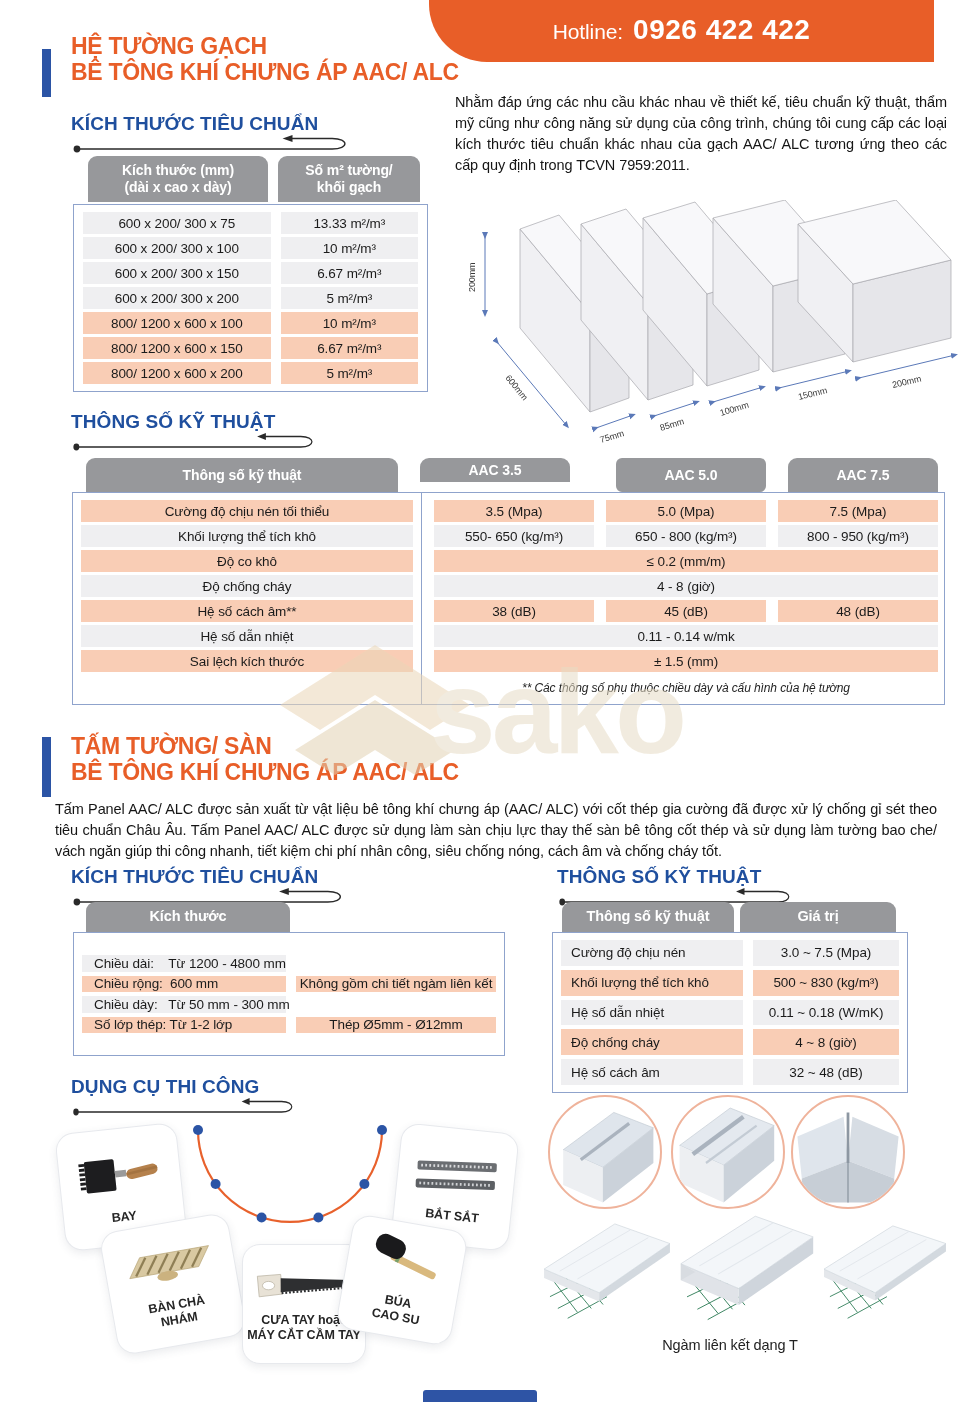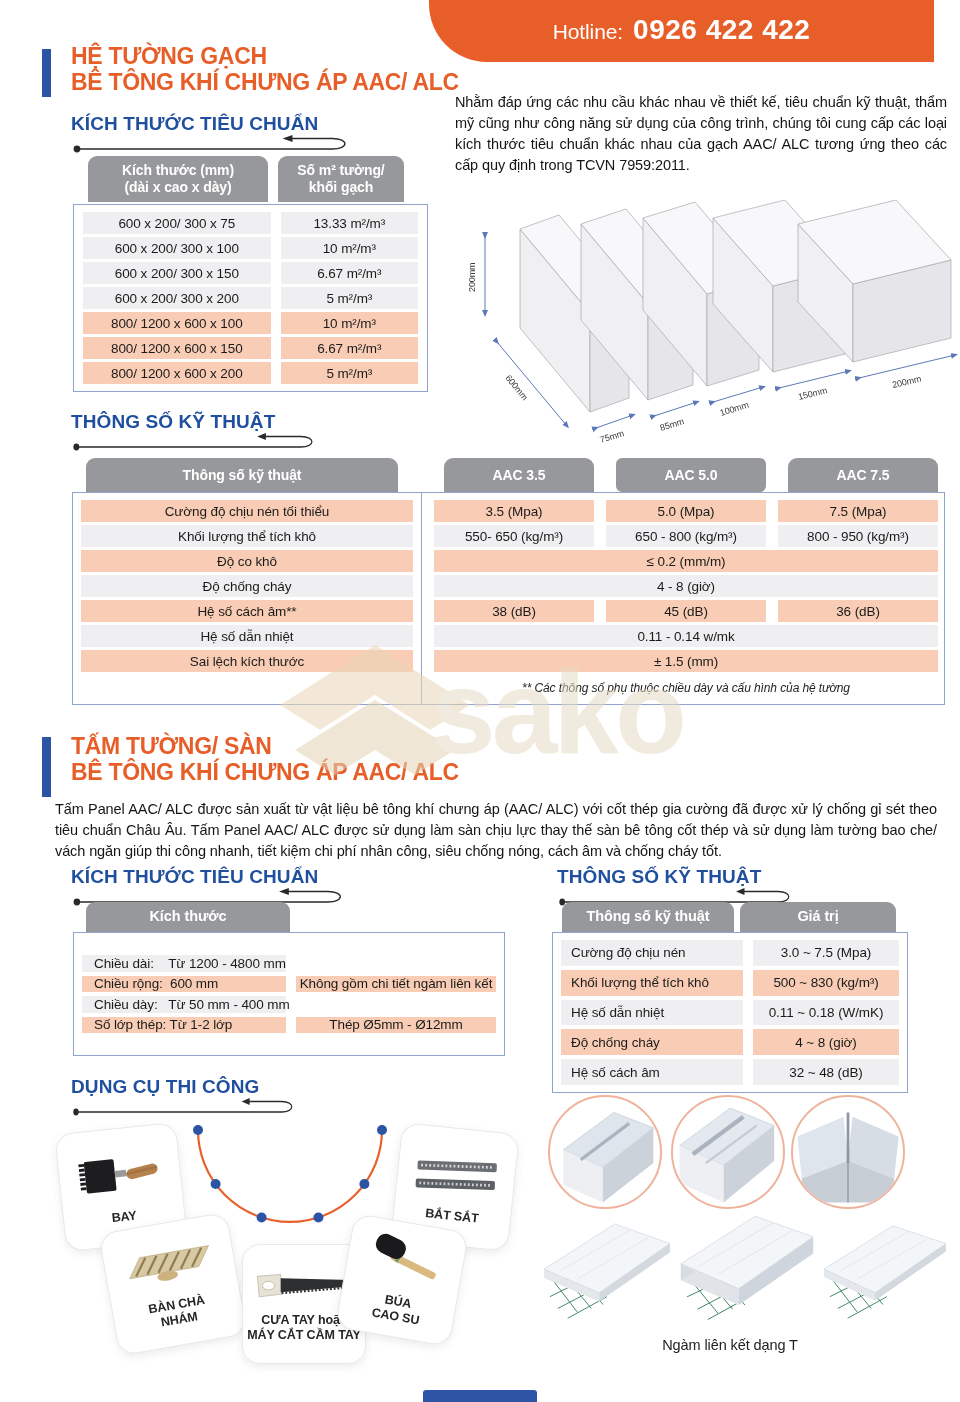--- a/index.html
+++ b/index.html
@@ -52,39 +52,39 @@
 <body>
 
 <div class="page">
 
   <div class="abs banner content">
     <span class="hl">Hotline:</span>
     <span class="num">0926 422 422</span>
   </div>
 
   <div class="abs bluebar content" style="left:42px;top:49px;height:48px;"></div>
-  <div class="abs sec-title content" style="left:71px;top:43px;width:420px;">
+  <div class="abs sec-title content" style="left:71px;top:33px;width:420px;">
     <div>HỆ TƯỜNG GẠCH</div>
     <div>BÊ TÔNG KHÍ CHƯNG ÁP AAC/ ALC</div>
   </div>
 
   <div class="abs para content" style="left:455px;top:92px;width:492px;">Nhằm đáp ứng các nhu cầu khác nhau về thiết kế, tiêu chuẩn kỹ thuật, thẩm mỹ cũng như công năng sử dụng của công trình, chúng tôi cung cấp các loại kích thước tiêu chuẩn khác nhau của gạch AAC/ ALC tương ứng theo các cấp quy định trong TCVN 7959:2011.</div>
 
   <div class="abs h-blue content" style="left:71px;top:113px;">KÍCH THƯỚC TIÊU CHUẨN</div>
   <svg class="abs arrow-svg content" style="left:72px;top:135px;" width="298" height="18" viewBox="0 0 300 18" preserveAspectRatio="none">
     <circle cx="5" cy="14" r="3.4" fill="#2a2a2a"></circle>
     <path d="M5,14 H262 C279,14 279,3.5 262,3.5 H221" fill="none" stroke="#2a2a2a" stroke-width="1.4"></path>
     <polygon points="212,3.5 222,0 222,7" fill="#2a2a2a"></polygon>
   </svg>
 
   <div class="abs thead content" style="left:88px;top:156px;width:180px;height:46px;">
     <div>Kích thước (mm)</div>
     <div>(dài x cao x dày)</div>
   </div>
-  <div class="abs thead content" style="left:278px;top:156px;width:126px;height:46px;">
+  <div class="abs thead content" style="left:278px;top:156px;width:142px;height:46px;">
     <div>Số m² tường/</div>
     <div>khối gạch</div>
   </div>
   <div class="abs bodybox colflex content" style="left:73px;top:204px;width:355px;height:188px;padding:7px 9px;gap:3px;">
     <div class="row">
         <div class="cell g" style="width:56%;">600 x 200/ 300 x 75</div>
         <div class="cell g" style="flex:1;">13.33 m²/m³</div>
       </div>
     <div class="row">
         <div class="cell g" style="width:56%;">600 x 200/ 300 x 100</div>
@@ -170,21 +170,21 @@
   </svg>
 
   <div class="abs h-blue content" style="left:71px;top:411px;">THÔNG SỐ KỸ THUẬT</div>
   <svg class="abs arrow-svg content" style="left:72px;top:433px;" width="262" height="18" viewBox="0 0 300 18" preserveAspectRatio="none">
     <circle cx="5" cy="14" r="3.4" fill="#2a2a2a"></circle>
     <path d="M5,14 H262 C279,14 279,3.5 262,3.5 H221" fill="none" stroke="#2a2a2a" stroke-width="1.4"></path>
     <polygon points="212,3.5 222,0 222,7" fill="#2a2a2a"></polygon>
   </svg>
 
   <div class="abs thead content" style="left:86px;top:458px;width:312px;height:34px;">Thông số kỹ thuật</div>
-  <div class="abs thead content" style="left:444px;top:458px;width:150px;height:34px;">AAC 3.5</div>
+  <div class="abs thead content" style="left:420px;top:458px;width:150px;height:24px;">AAC 3.5</div>
   <div class="abs thead content" style="left:616px;top:458px;width:150px;height:34px;border-radius:6px;">AAC 5.0</div>
   <div class="abs thead content" style="left:788px;top:458px;width:150px;height:34px;">AAC 7.5</div>
 
   <div class="abs bodybox content" style="left:72px;top:492px;width:873px;height:213px;">
     <div class="vline" style="left:348px;"></div>
 
     <div class="colflex" style="position:absolute;left:8px;top:7px;width:332px;gap:3px;">
       <div class="cell p" style="height:22px;">Cường độ chịu nén tối thiểu</div>
       <div class="cell g" style="height:22px;">Khối lượng thể tích khô</div>
       <div class="cell p" style="height:22px;">Độ co khô</div>
@@ -203,21 +203,21 @@
       <div style="display:flex;gap:12px;height:22px;">
         <div class="cell g" style="flex:1;">550- 650 (kg/m³)</div>
         <div class="cell g" style="flex:1;">650 - 800 (kg/m³)</div>
         <div class="cell g" style="flex:1;">800 - 950 (kg/m³)</div>
       </div>
       <div class="cell p" style="height:22px;">≤ 0.2 (mm/m)</div>
       <div class="cell g" style="height:22px;">4 - 8 (giờ)</div>
       <div style="display:flex;gap:12px;height:22px;">
         <div class="cell p" style="flex:1;">38 (dB)</div>
         <div class="cell p" style="flex:1;">45 (dB)</div>
-        <div class="cell p" style="flex:1;">36 (dB)</div>
+        <div class="cell p" style="flex:1;">48 (dB)</div>
       </div>
       <div class="cell g" style="height:22px;">0.11 - 0.14 w/mk</div>
       <div class="cell p" style="height:22px;">± 1.5 (mm)</div>
       <div class="footnote" style="margin-top:6px;">** Các thông số phụ thuộc chiều dày và cấu hình của hệ tường</div>
     </div>
   </div>
 
   <div class="abs watermark">
     <svg width="190" height="175" viewBox="0 0 190 175" style="position:absolute;left:0;top:0;">
       <polygon points="95,0 190,60 150,85 95,50 40,85 0,60" fill="#EBD6B7"></polygon>
@@ -244,21 +244,21 @@
   <div class="abs bodybox colflex content" style="left:73px;top:932px;width:432px;height:124px;padding:22px 8px;gap:4px;">
     <div class="row">
         <div class="cell g left" style="width:204px;">Chiều dài:    Từ 1200 - 4800 mm</div>
         <div class="cell" style="flex:1;"></div>
       </div>
     <div class="row">
         <div class="cell p left" style="width:204px;">Chiều rộng:  600 mm</div>
         <div class="cell p" style="flex:1;">Không gồm chi tiết ngàm liên kết</div>
       </div>
     <div class="row">
-        <div class="cell g left" style="width:204px;">Chiều dày:   Từ 50 mm - 400 mm</div>
+        <div class="cell g left" style="width:204px;">Chiều dày:   Từ 50 mm - 300 mm</div>
         <div class="cell" style="flex:1;"></div>
       </div>
     <div class="row">
         <div class="cell p left" style="width:204px;">Số lớp thép: Từ 1-2 lớp</div>
         <div class="cell p" style="flex:1;">Thép Ø5mm - Ø12mm</div>
       </div>
   </div>
 
   <div class="abs h-blue content" style="left:557px;top:866px;">THÔNG SỐ KỸ THUẬT</div>
   <svg class="abs arrow-svg content" style="left:558px;top:888px;" width="252" height="18" viewBox="0 0 300 18" preserveAspectRatio="none">

